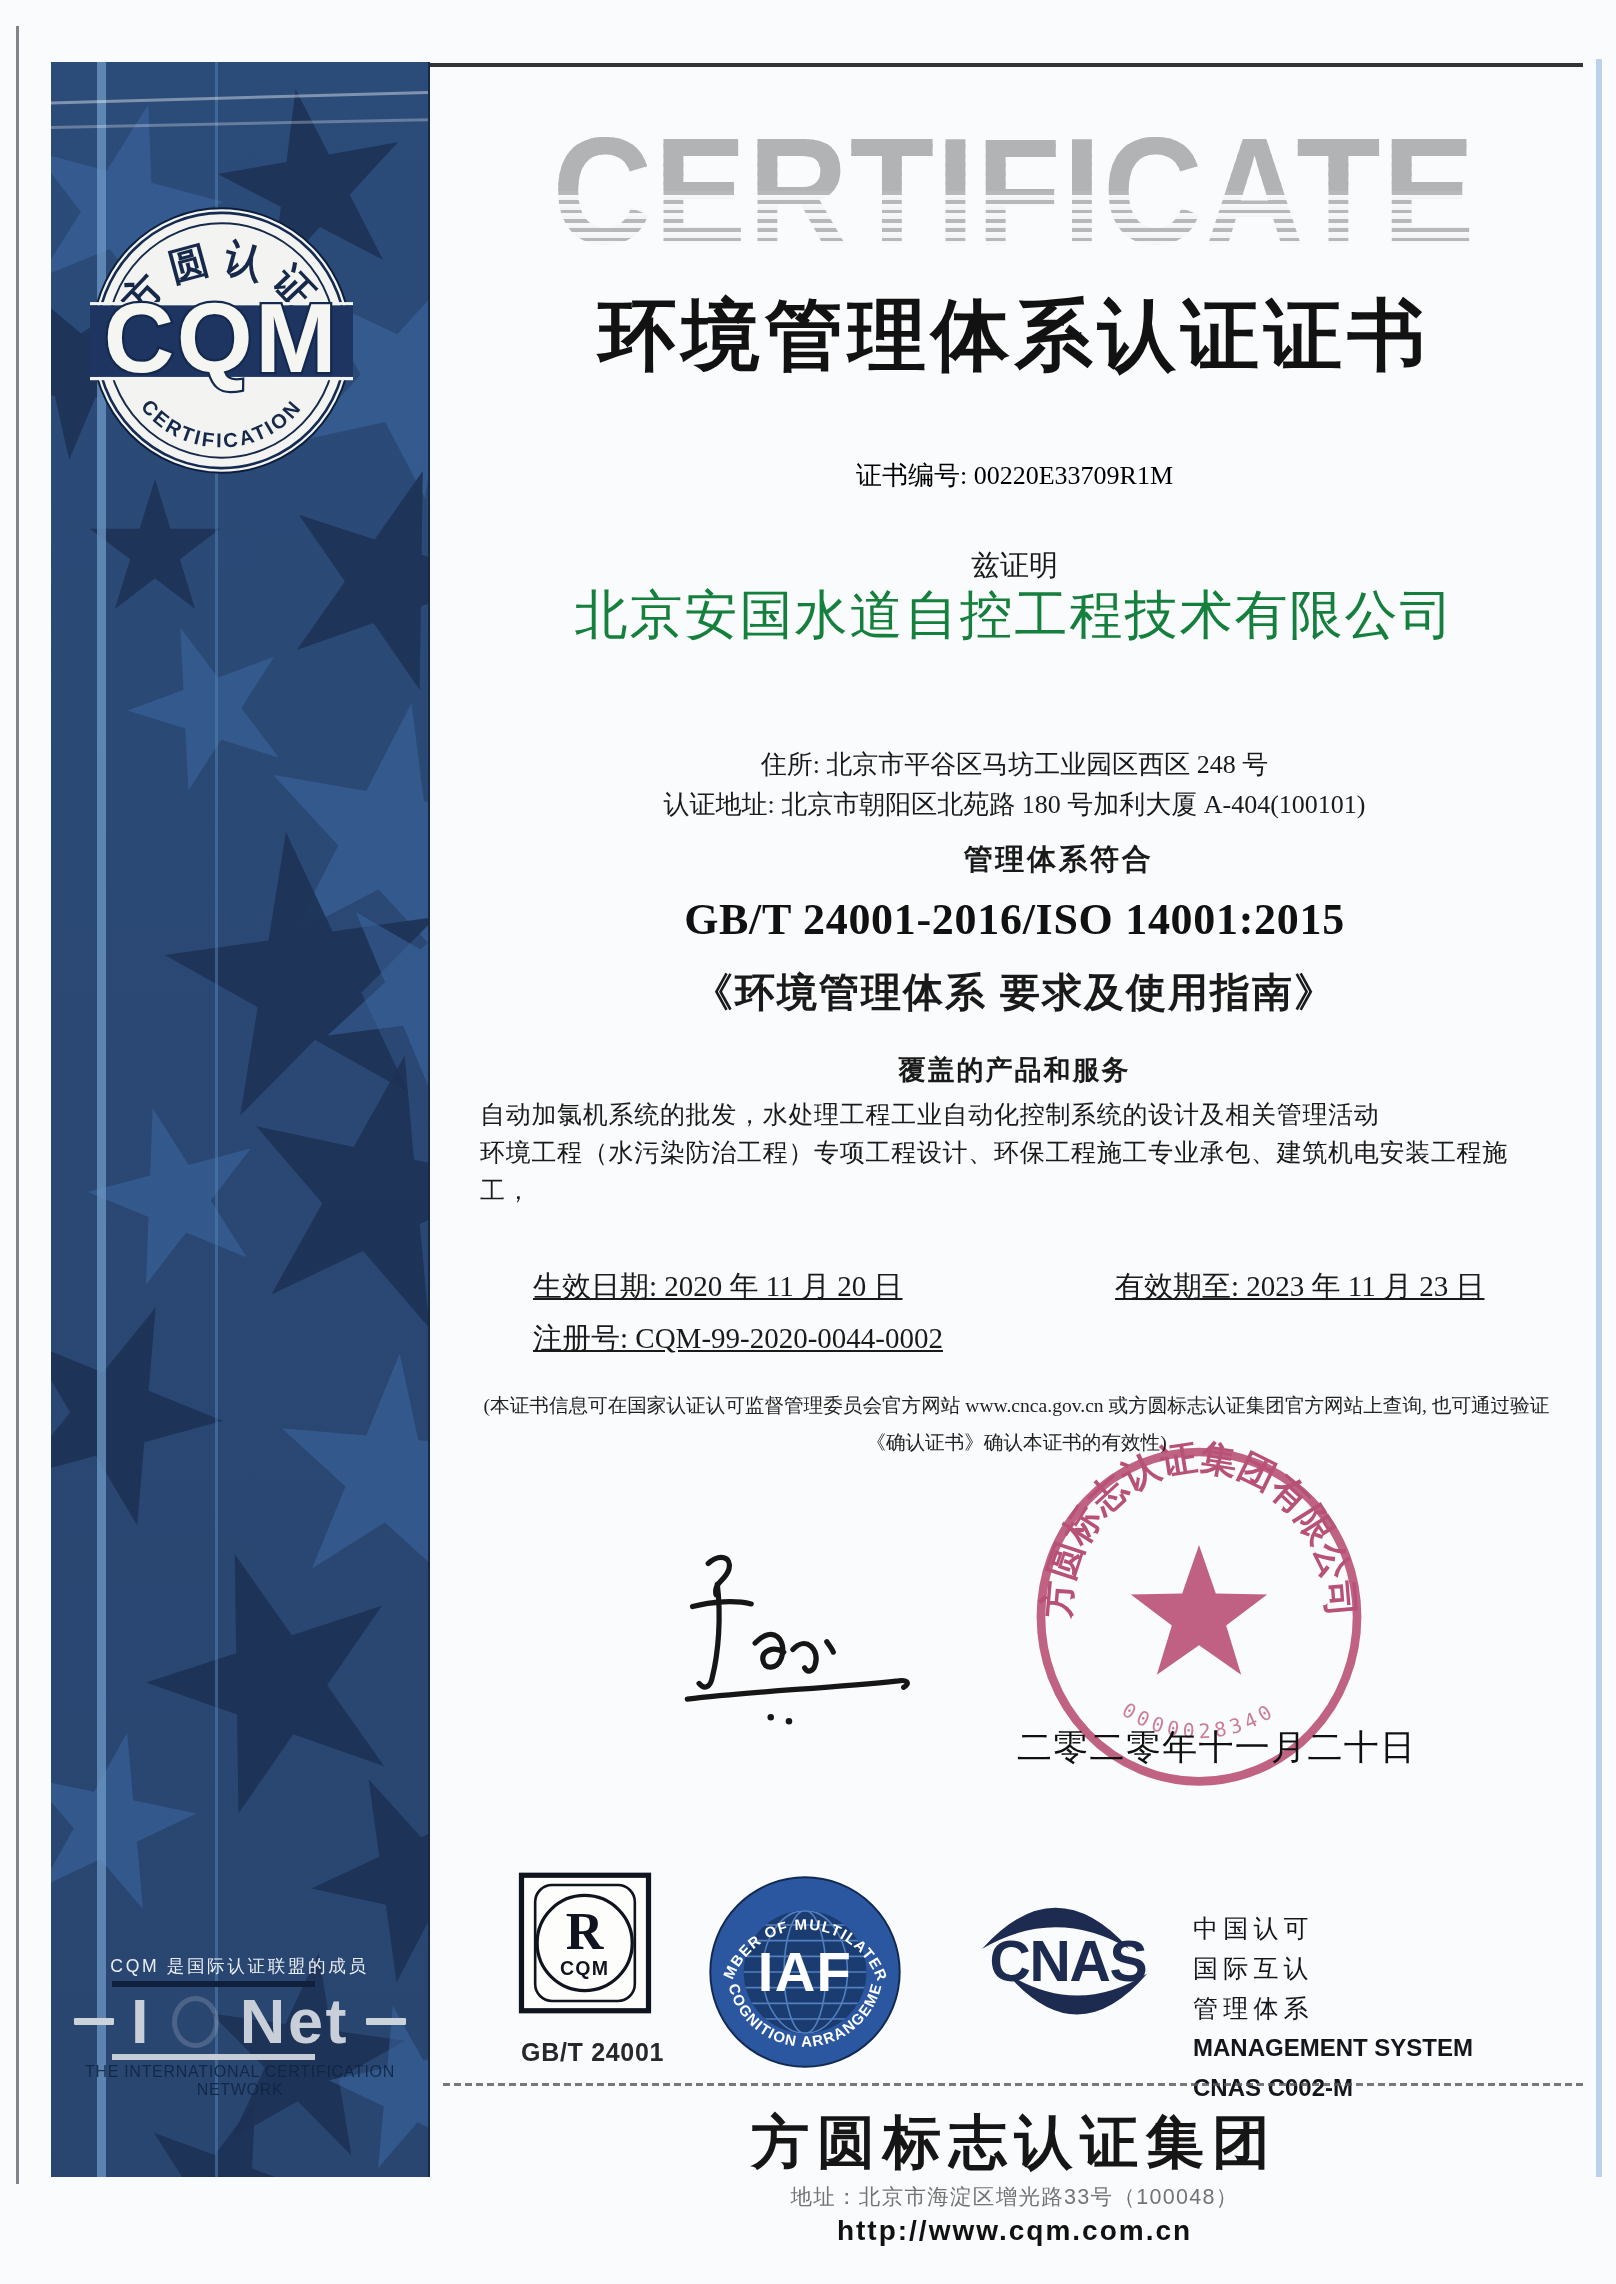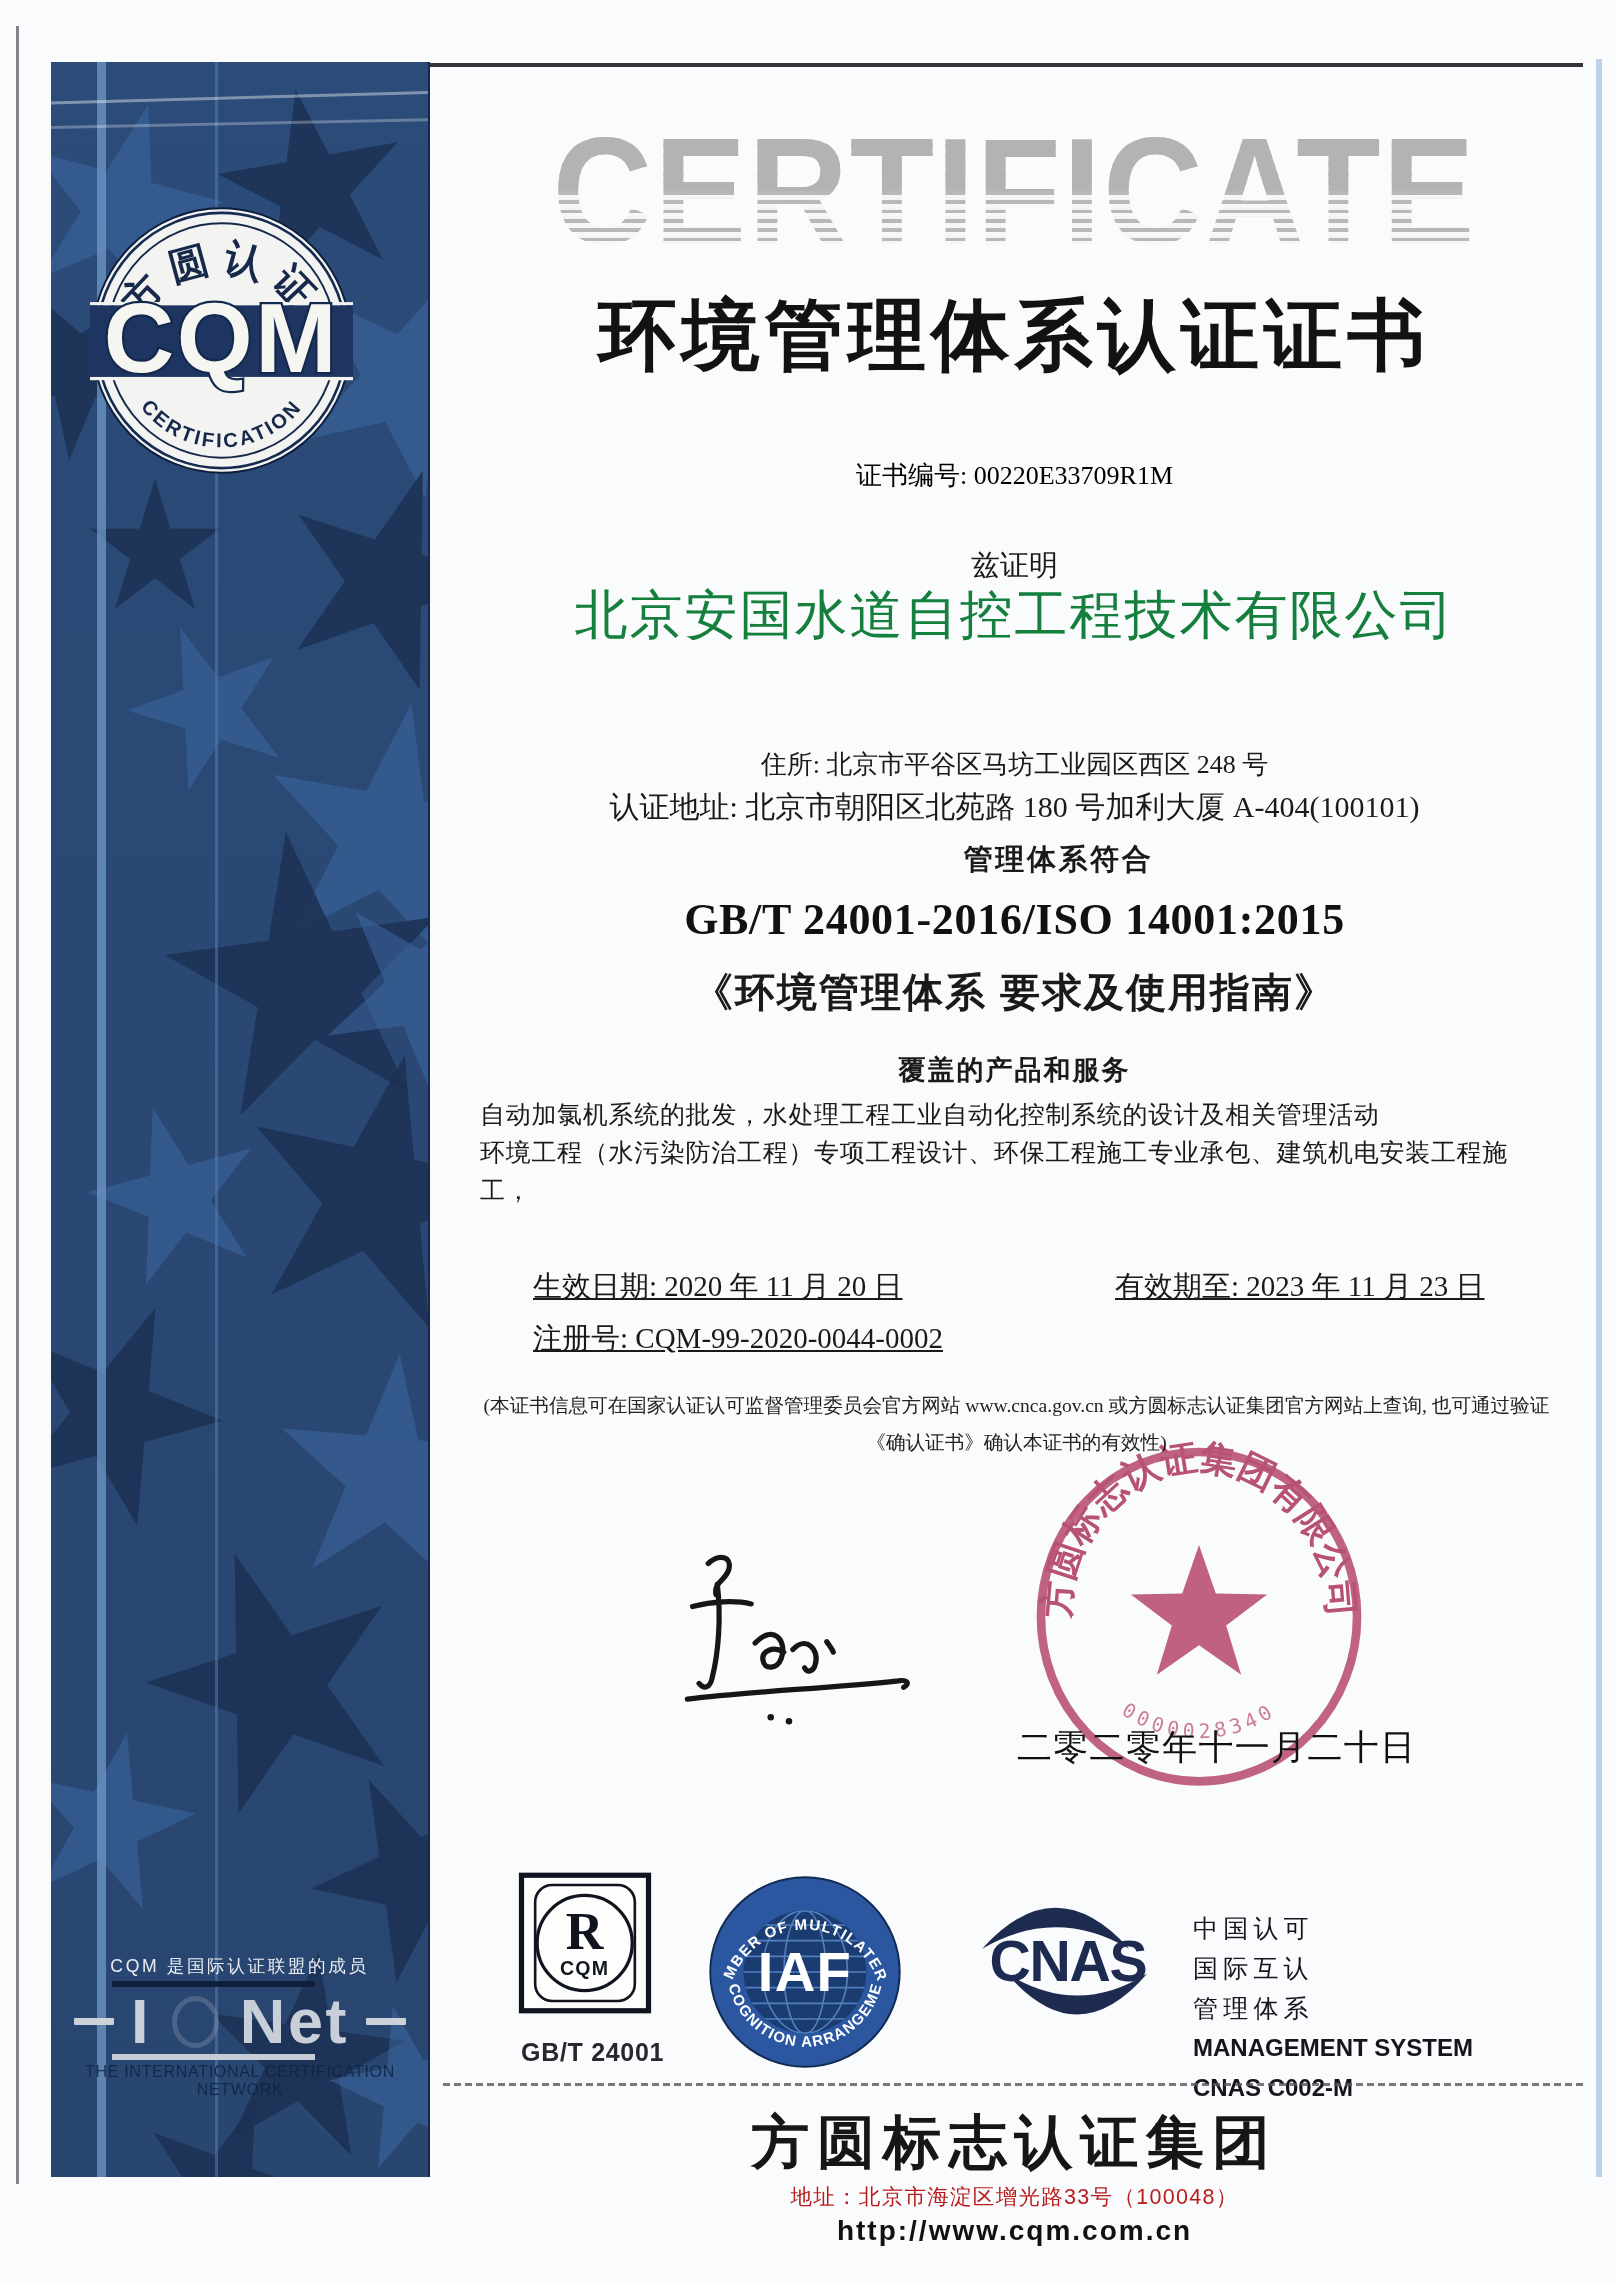--- a/index.html
+++ b/index.html
@@ -45,21 +45,21 @@
     background:linear-gradient(180deg,#b2b3b5 0 50%,rgba(178,179,181,0) 50%),
       repeating-linear-gradient(180deg,rgba(183,184,186,.1) 0 2.6px,#b7b8ba 2.6px 5.9px,rgba(183,184,186,.05) 5.9px 8.5px);
     -webkit-background-clip:text;background-clip:text;color:transparent;
   }
   .title{top:284px;font-family:"Liberation Sans",sans-serif;font-weight:bold;font-size:78px;letter-spacing:5.2px;color:#121212;}
   .certno{top:458px;font-size:26px;color:#000000;}
   .attest{top:546px;font-size:29px;}
   .company{top:580px;font-size:53px;letter-spacing:2px;color:#15803d;}
   .credit{top:707px;font-size:26px;}
   .addr1{top:747px;font-size:26px;}
-  .addr2{top:787px;font-size:30px;}
+  .addr2{top:787px;font-size:26px;}
   .conform{top:840px;font-family:"Liberation Sans",sans-serif;font-weight:bold;font-size:29px;letter-spacing:2.6px;padding-left:44px;}
   .stdcode{top:894px;font-weight:bold;font-size:44px;letter-spacing:0.7px;color:#111;}
   .stdname{top:965px;font-family:"Liberation Sans",sans-serif;font-weight:bold;font-size:40px;letter-spacing:2px;}
   .scopehead{top:1052px;font-family:"Liberation Sans",sans-serif;font-weight:bold;font-size:27px;letter-spacing:2px;}
   .scope{top:1096px;left:480px;width:1069px;font-size:25px;line-height:38px;letter-spacing:0.7px;}
   .dateline{position:absolute;font-size:29px;white-space:nowrap;text-decoration:underline;}
   .eff{left:533px;top:1267px;}
   .exp{left:1115px;top:1267px;}
   .reg{left:533px;top:1319px;}
   .fineprint{top:1387px;left:456px;width:1121px;font-size:19.6px;line-height:37px;color:#222;}
@@ -70,21 +70,21 @@
   .rcqm{position:absolute;left:518px;top:1872px;}
   .gbt{position:absolute;left:521px;top:2038px;font-family:"Liberation Sans",sans-serif;font-weight:bold;font-size:25px;color:#26282c;letter-spacing:0.7px;}
   .iaf{position:absolute;left:709px;top:1876px;}
   .cnas{position:absolute;left:973px;top:1889px;}
   .accr{position:absolute;left:1193px;top:1872px;text-align:left;font-family:"Liberation Sans",sans-serif;color:#14161c;margin-top:36px;}
   .accr .zh{font-size:25px;letter-spacing:5.2px;line-height:40px;}
   .accr .en{font-weight:bold;font-size:24px;line-height:40px;letter-spacing:0;}
   .divider{position:absolute;left:443px;top:2083px;width:1142px;height:2.6px;
     background:repeating-linear-gradient(90deg,#55575a 0 7.2px,rgba(0,0,0,0) 7.2px 11px);opacity:.8;}
   .org{top:2104px;font-family:"Liberation Sans",sans-serif;font-weight:bold;font-size:58px;letter-spacing:7.8px;color:#161616;}
-  .f-addr{top:2182px;font-family:"Liberation Sans",sans-serif;font-size:21.5px;letter-spacing:1.3px;color:#b91c1c;}
+  .f-addr{top:2182px;font-family:"Liberation Sans",sans-serif;font-size:21.5px;letter-spacing:1.3px;color:#737373;}
   .f-url{top:2215px;font-family:"Liberation Sans",sans-serif;font-weight:bold;font-size:28px;letter-spacing:2px;color:#111;}
   .abs{position:absolute;}
   .nowrap{white-space:nowrap;}
 </style>
 </head>
 <body>
 
 <div id="page">
 
   <div class="edge-left"></div>

